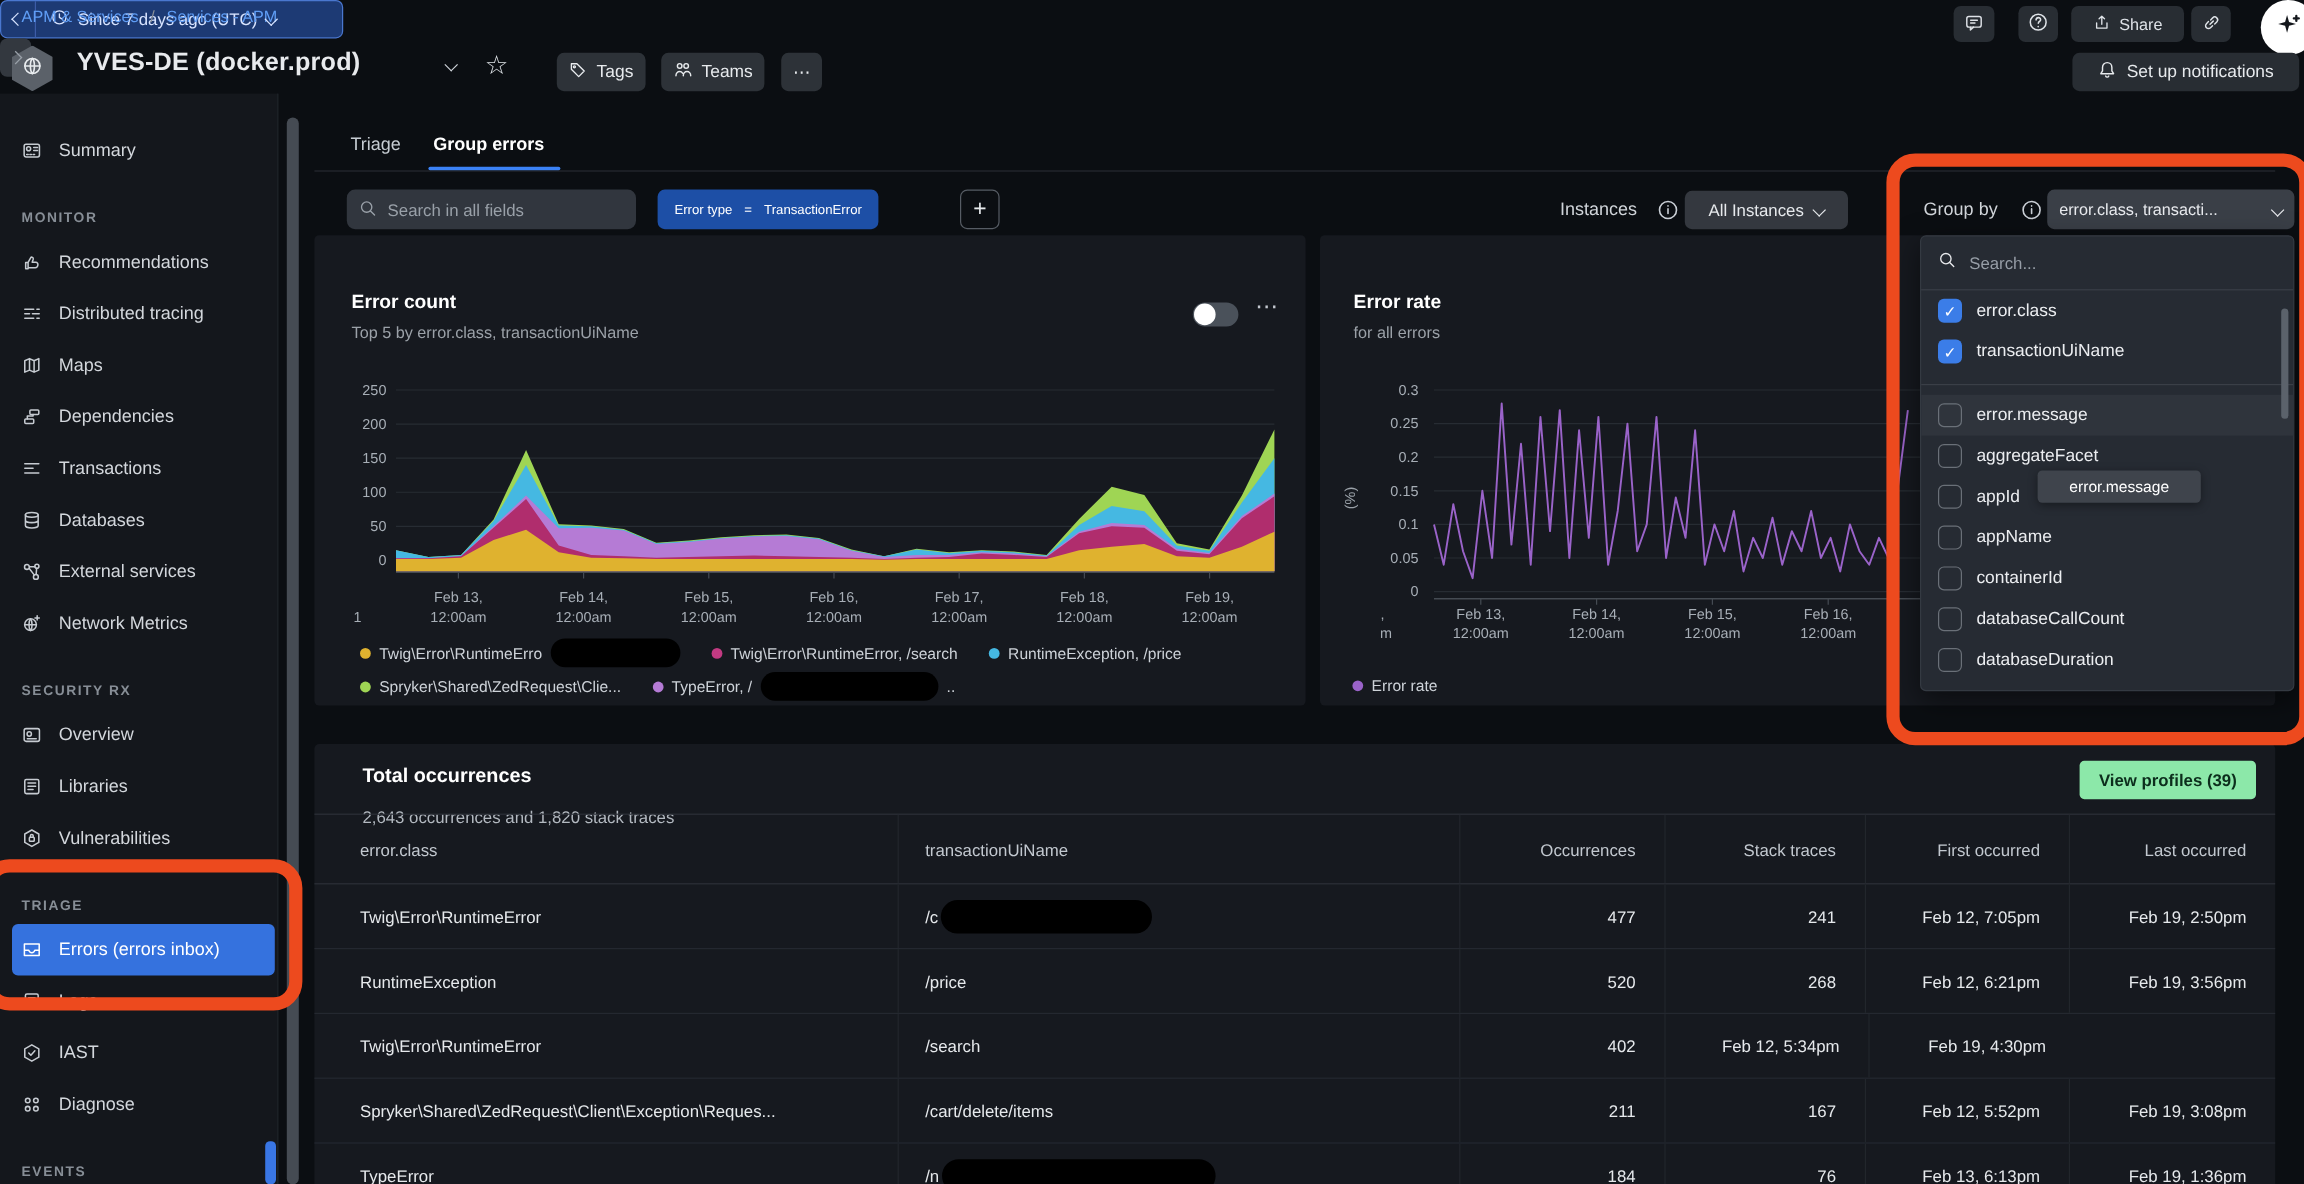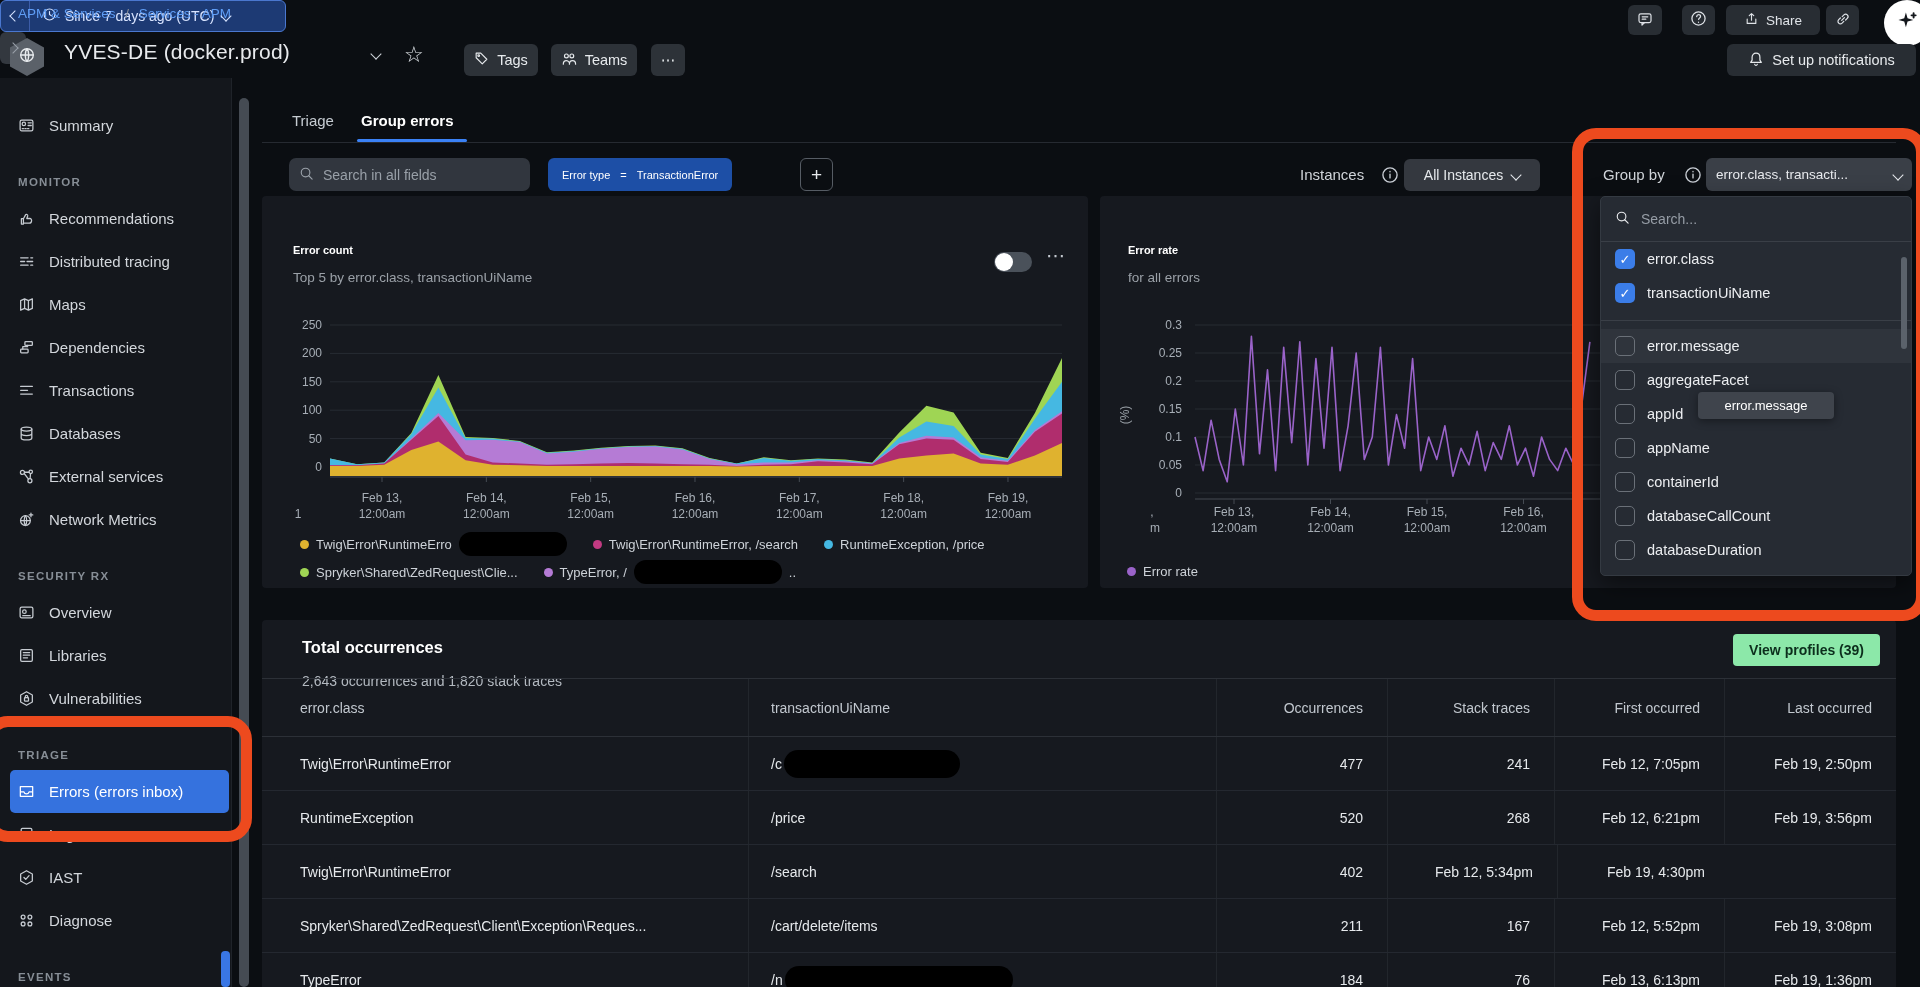--- a/index.html
+++ b/index.html
@@ -10,21 +10,21 @@
   .crumbs{left:18px;top:6px;font-size:13.5px;}
   .crumb{color:#5f9df5;cursor:pointer;}
   .crumb-sep{color:#8a9098;margin:0 6px;}
   .icon-btn{position:absolute;top:5px;height:30px;background:#282d33;border-radius:6px;display:flex;
     align-items:center;justify-content:center;gap:7px;color:#dfe3e8;font-size:13.5px;cursor:pointer;}
   .sparkle-circle{position:absolute;left:1884px;top:0px;width:46px;height:46px;border-radius:50%;
     background:#fff;display:flex;align-items:center;justify-content:center;}
   
   .hexagon{left:10px;top:38px;width:34px;height:38px;background:#5b6169;display:flex;align-items:center;
     justify-content:center;color:#e8ebee;clip-path:polygon(50% 0,100% 25%,100% 75%,50% 100%,0 75%,0 25%);}
-  .title{left:64px;top:40px;font-size:21px;font-weight:normal;letter-spacing:.2px;}
+  .title{left:64px;top:40px;font-size:21px;font-weight:bold;letter-spacing:.2px;}
   .chev{display:inline-block;width:7px;height:7px;border-right:1.7px solid currentColor;
     border-bottom:1.7px solid currentColor;}
   .chev.down{transform:rotate(45deg);}
   .chev.left{transform:rotate(135deg);}
   .chev.right{transform:rotate(-45deg);}
   .title-caret{left:372px;top:50px;color:#cfd4da;}
   .fav-star{left:404px;top:42px;font-size:22px;color:#dfe3e7;cursor:pointer;}
   .hd-btn{position:absolute;top:44px;height:32px;background:#2d3238;border-radius:6px;display:flex;
     align-items:center;justify-content:center;gap:8px;font-size:14.5px;color:#e7eaed;cursor:pointer;}
   .time-group{left:1399px;top:46px;width:286px;height:32px;background:#1d3a74;border:1px solid #4a77cf;
@@ -83,21 +83,21 @@
   .tooltip{left:1698px;top:392px;width:136px;height:27px;background:#3f444c;border-radius:4px;display:flex;
     align-items:center;justify-content:center;font-size:13px;color:#fff;z-index:7;box-shadow:0 2px 8px rgba(0,0,0,.4);}
   
   .annot{position:absolute;border:11px solid #ed4a1e;border-radius:24px;z-index:9;pointer-events:none;}
   .annot-1{left:-16px;top:716px;width:246px;height:104px;}
   .annot-2{left:1572px;top:128px;width:333px;height:471px;}
   
   .card{position:absolute;background:#16191f;border-radius:4px;}
   .card1{left:262px;top:196px;width:826px;height:392px;}
   .card2{left:1100px;top:196px;width:796px;height:392px;}
-  .card-title{position:absolute;font-size:11px;font-weight:bold;color:#fff;}
+  .card-title{position:absolute;font-size:16px;font-weight:bold;color:#fff;}
   .card-sub{position:absolute;font-size:13.5px;color:#9ba1a8;}
   .toggle{position:absolute;left:732px;top:56px;width:38px;height:20px;background:#4a515a;border-radius:10px;cursor:pointer;}
   .toggle .knob{position:absolute;left:1px;top:1px;width:18px;height:18px;border-radius:50%;background:#fff;}
   .card-dots{position:absolute;left:784px;top:48px;font-size:19px;color:#c3c8cf;cursor:pointer;letter-spacing:2px;}
   .legend-row{position:absolute;left:38px;display:flex;gap:26px;font-size:13px;color:#cdd2d8;align-items:center;}
   .leg{display:flex;align-items:center;gap:7px;white-space:nowrap;}
   .leg-dot{width:9px;height:9px;border-radius:50%;flex:none;}
   .redact{display:inline-block;background:#000;height:24px;border-radius:12px;vertical-align:middle;}
   .redact.cell{height:28px;border-radius:14px;}
   .ylab-rot{position:absolute;left:16px;top:212px;font-size:12px;color:#9aa1a8;transform:rotate(-90deg);}

